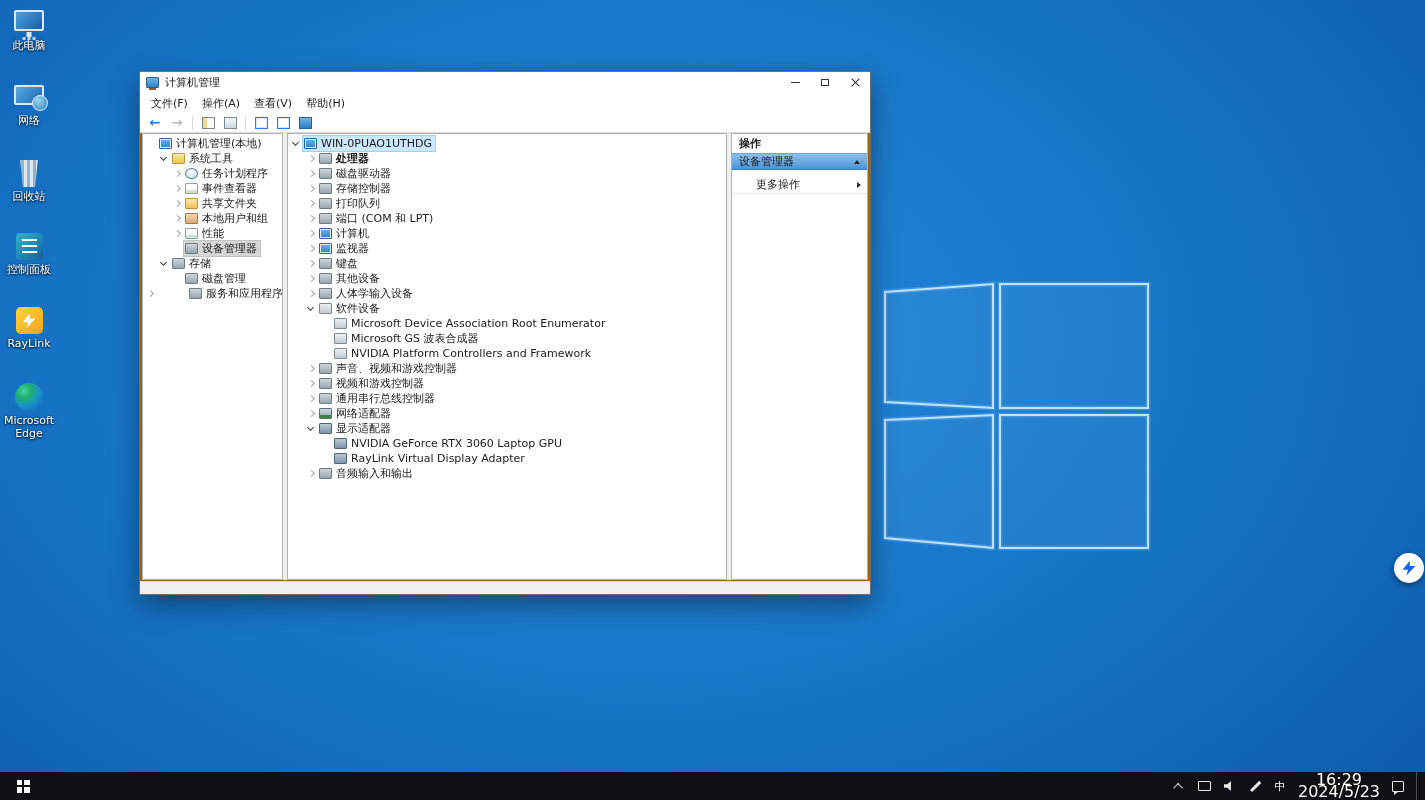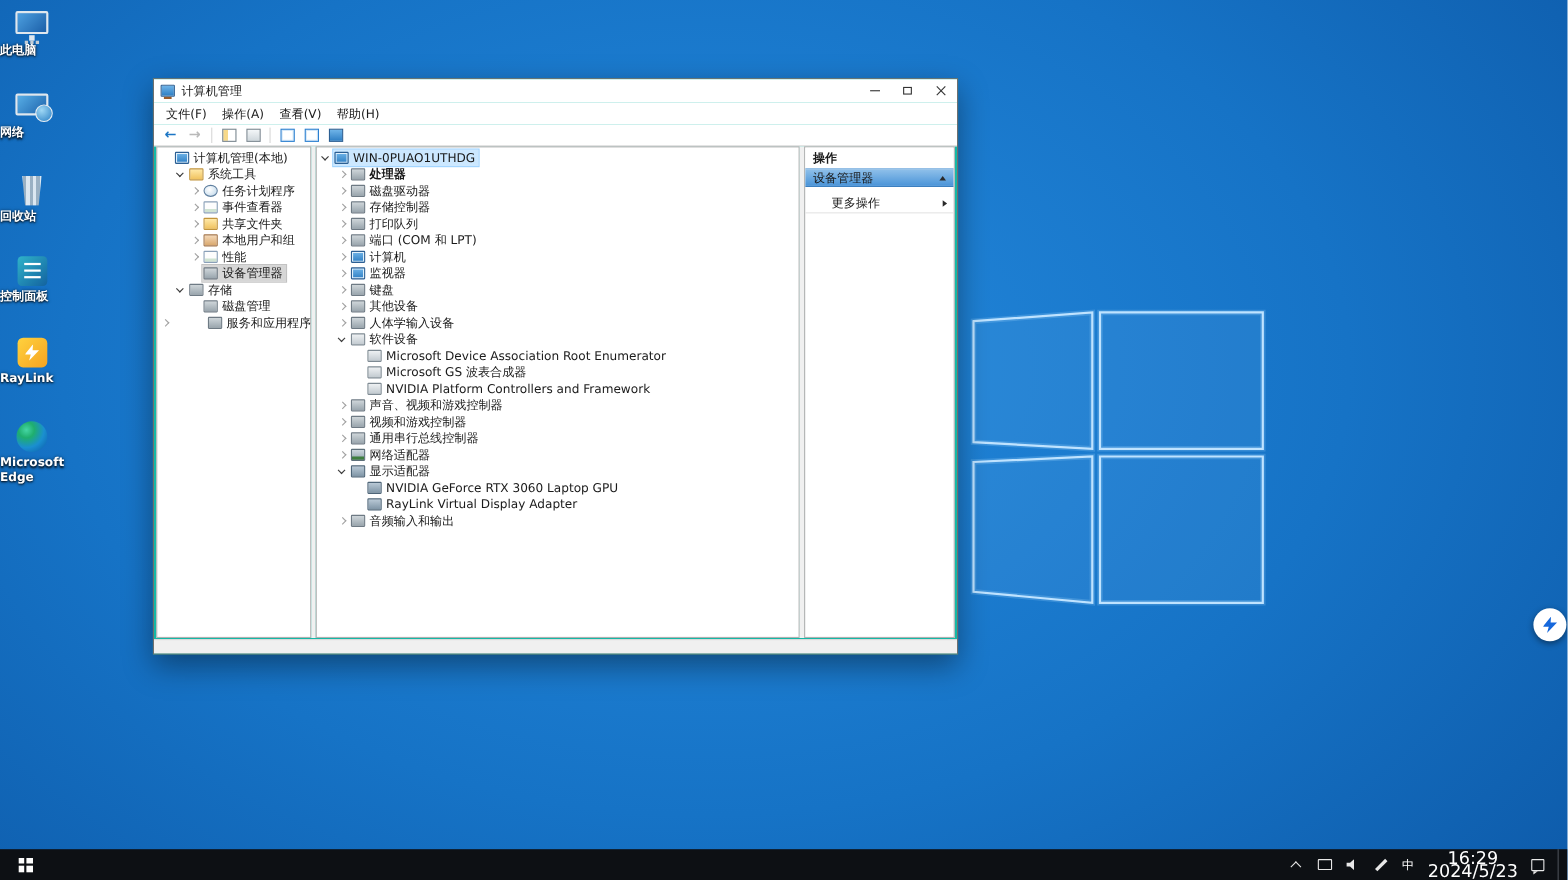--- a/index.html
+++ b/index.html
@@ -6,37 +6,37 @@
   html,body { width:1425px; height:800px; overflow:hidden;
     font-family:"DejaVu Sans","Liberation Sans",sans-serif; }
   body { position:relative;
     background: radial-gradient(1300px 900px at 45% 42%, #2489dd 0%, #1673c6 45%, #0e5cab 78%, #0a4e97 100%); }
 
   
   .wall-logo { position:absolute; left:880px; top:278px; width:275px; height:280px; pointer-events:none; }
 
   
   .desktop-icons { position:absolute; left:0; top:0; width:58px; }
-  .dicon-item { position:absolute; left:0; width:58px; cursor:default;font-weight:bold; }
+  .dicon-item { position:absolute; left:0; width:58px; text-align:center; cursor:default; }
   .dlabel { color:#fff; font-size:11px; line-height:13px; text-shadow:0 1px 2px rgba(0,0,0,.9), 0 0 3px rgba(0,0,0,.6); }
   .dicon { margin:0 auto 3px; }
   .di-this-pc { width:30px; height:21px; background:linear-gradient(135deg,#4da0e0,#1b5fa8); border:2px solid #dfe7ee; border-radius:2px; position:relative; margin-bottom:8px; }
   .di-this-pc::after { content:""; position:absolute; left:50%; bottom:-8px; transform:translateX(-50%); width:5px; height:5px; background:#dfe7ee; box-shadow:-5px 4px 0 -1px #c3cdd6, 5px 4px 0 -1px #c3cdd6, 0 4px 0 -1px #c3cdd6; }
   .di-network { width:30px; height:20px; background:linear-gradient(135deg,#58aee6,#1d63ac); border:2px solid #dfe7ee; border-radius:2px; position:relative; margin-bottom:9px; }
   .di-network::after { content:""; position:absolute; right:-6px; bottom:-8px; width:14px; height:14px; border-radius:50%; background:radial-gradient(circle at 35% 30%,#9fd8f5,#2a7fc4); border:1px solid #e6eef4; }
   .di-recycle-bin { width:22px; height:27px; background:repeating-linear-gradient(90deg, rgba(230,238,244,.95) 0 3px, rgba(168,184,196,.9) 3px 6px); clip-path:polygon(10% 0, 90% 0, 78% 100%, 22% 100%); }
   .di-control-panel { width:27px; height:27px; border-radius:4px; background:linear-gradient(135deg,#2fb3c9,#13629f); position:relative; }
   .di-control-panel::before { content:""; position:absolute; left:6px; top:6px; width:15px; height:2px; background:#fff; box-shadow:0 6px 0 #fff, 0 12px 0 #fff; }
   .di-raylink { width:27px; height:27px; border-radius:5px; background:linear-gradient(135deg,#ffd23e,#f5a320); position:relative; }
   .di-raylink::before { content:""; position:absolute; left:7px; top:6px; width:13px; height:15px; background:#fff; clip-path:polygon(58% 0, 0 62%, 42% 62%, 30% 100%, 100% 36%, 55% 36%); }
   .di-edge { width:28px; height:28px; border-radius:50%; background:radial-gradient(circle at 32% 28%, #45d6a4 0%, #1fae6e 26%, #1a8fd0 58%, #0a57a8 100%); }
 
   
   .mmc-window { position:absolute; left:139px; top:71px; width:732px; height:524px;
-    background:#14b8a6; border:1px solid #6f6f6f; box-shadow:0 10px 26px rgba(0,0,0,.4); font-size:11px; color:#1a1a1a; }
+    background:#a16207; border:1px solid #6f6f6f; box-shadow:0 10px 26px rgba(0,0,0,.4); font-size:11px; color:#1a1a1a; }
   .titlebar { position:absolute; left:0; top:0; right:0; height:21px; background:#fff; display:flex; align-items:center; padding-left:6px; }
   .title-icon { width:13px; height:11px; border:1px solid #2c5f93; border-radius:1px; background:linear-gradient(#6fb4e8,#2f7fc4); position:relative; flex:none; }
   .title-icon::after { content:""; position:absolute; left:2px; bottom:-3px; width:7px; height:2px; background:#9a5b2a; }
   .title-text { margin-left:6px; white-space:nowrap; }
   .caption-btns { margin-left:auto; display:flex; height:21px; }
   .cap-btn { width:30px; height:21px; display:flex; align-items:center; justify-content:center; cursor:default; }
   .glyph-min { width:9px; height:1px; background:#333; }
   .glyph-max { width:8px; height:7px; border:1px solid #333; }
   .glyph-close { position:relative; width:9px; height:9px; }
   .glyph-close::before,.glyph-close::after { content:""; position:absolute; left:-1px; top:4px; width:11px; height:1px; background:#333; }

